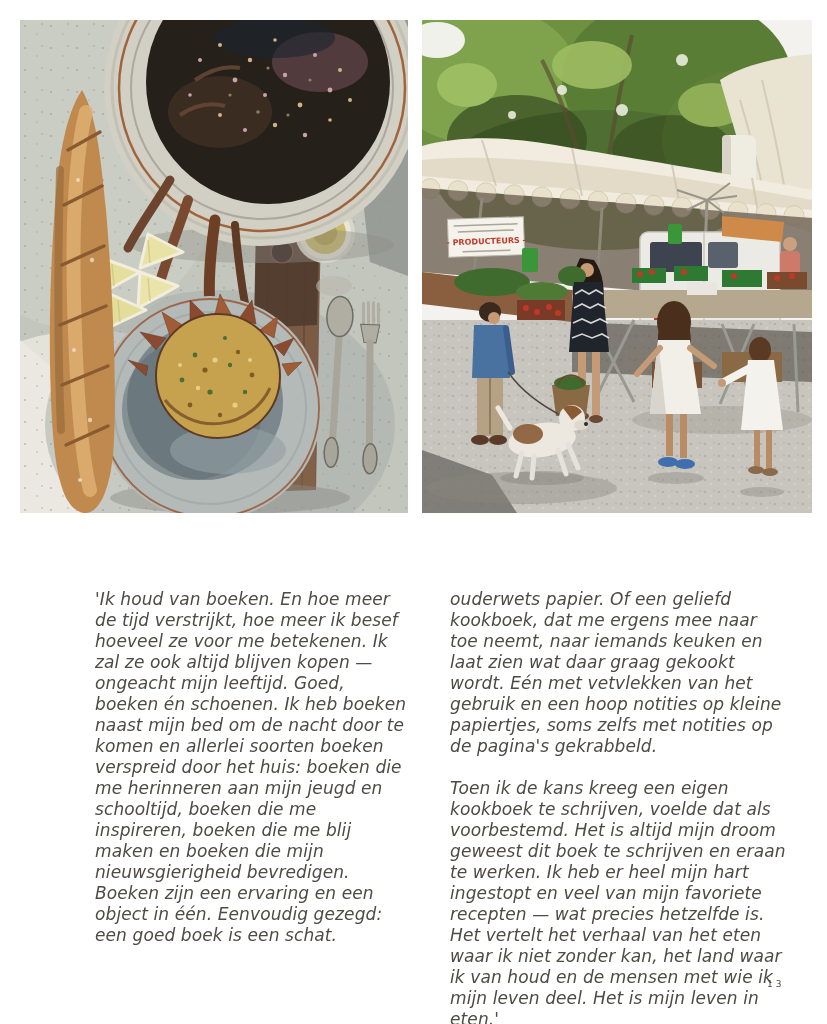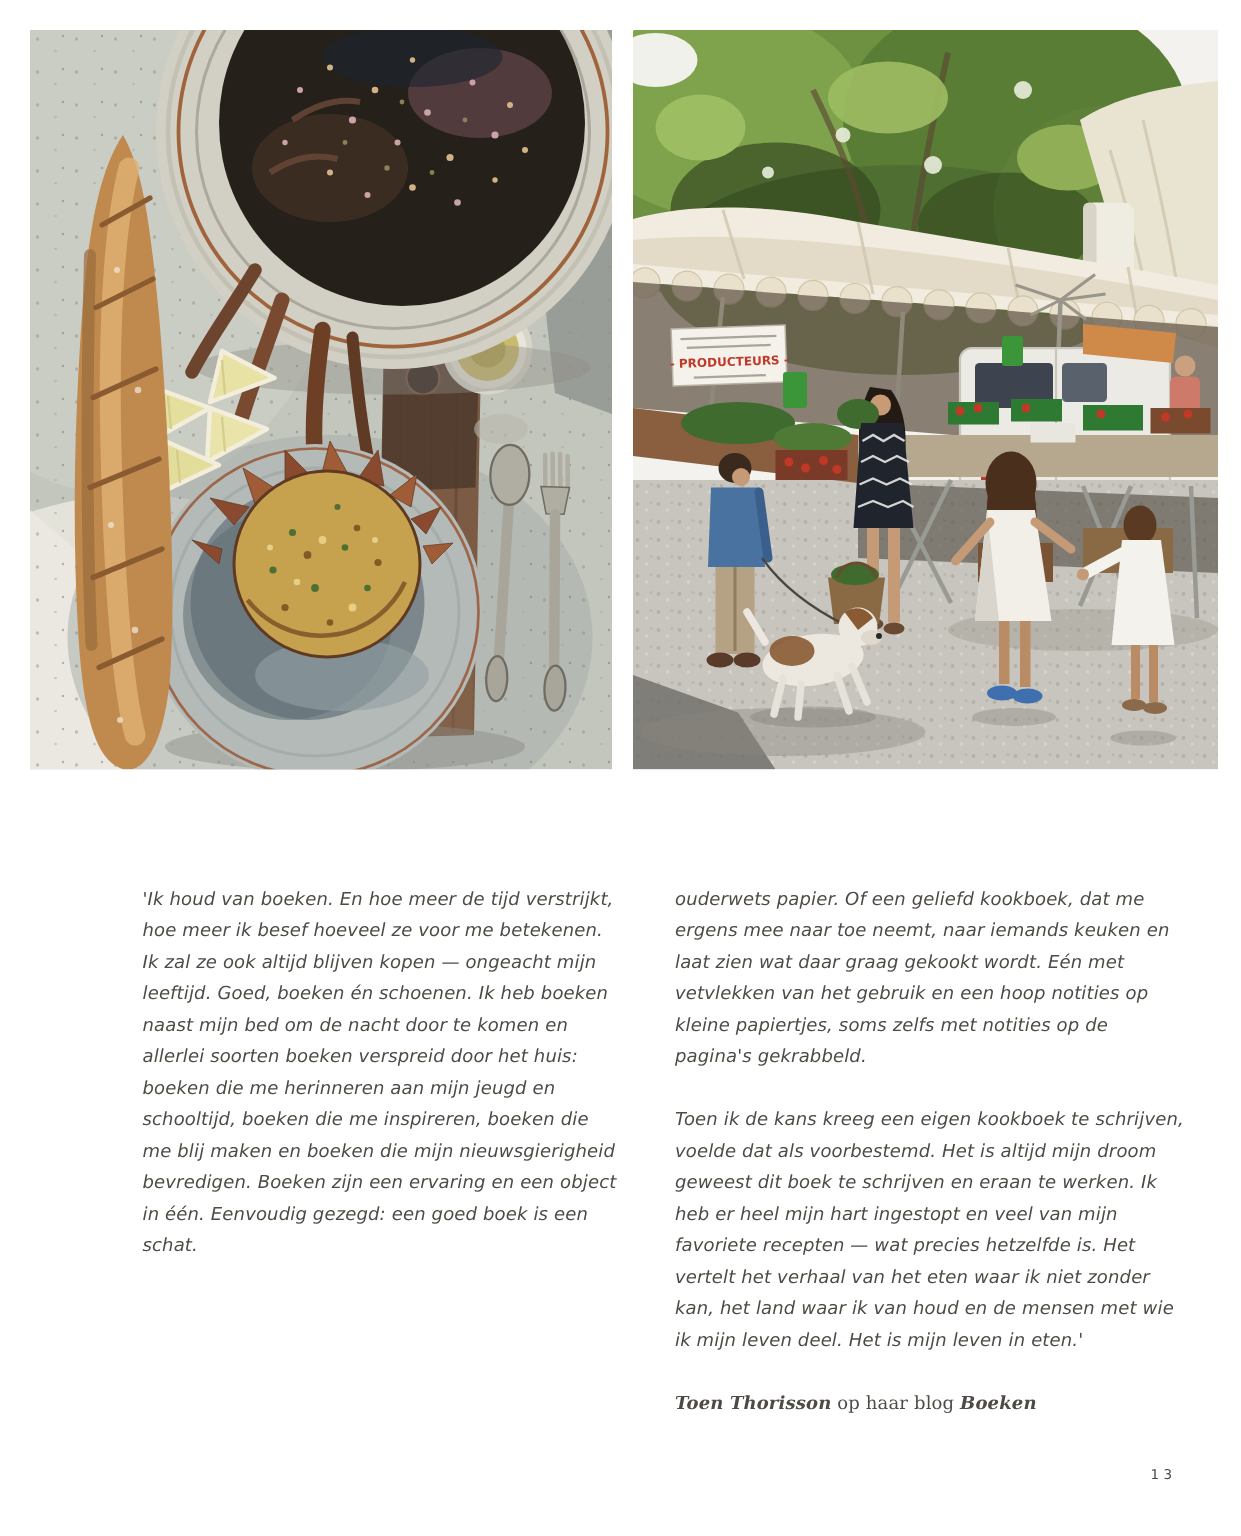--- a/index.html
+++ b/index.html
@@ -5,21 +5,21 @@
   html,body{margin:0;padding:0;background:#ffffff;}
   .page{position:relative;width:827px;height:1024px;background:#ffffff;overflow:hidden;
         font-family:"DejaVu Sans",sans-serif;}
   figure.photo{position:absolute;margin:0;padding:0;overflow:hidden;}
   .photo-left{left:20px;top:20px;width:388px;height:493px;}
   .photo-right{left:422px;top:20px;width:390px;height:493px;}
   .photo svg{display:block;width:100%;height:100%;}
   .col{position:absolute;top:589px;}
   .col-left{left:95px;width:318px;}
   .col-right{left:450px;width:340px;}
-  .col p{margin:0 0 21px 0;font-style:italic;font-size:12px;line-height:21px;
+  .col p{margin:0 0 21px 0;font-style:italic;font-size:17px;line-height:21px;
          color:#4e4a44;letter-spacing:0.1px;}
   .attribution{margin-top:14px;color:#e0862f;font-size:18.5px;line-height:24px;white-space:nowrap;}
   .attr-name,.attr-blog{font-family:"DejaVu Serif",serif;font-weight:bold;font-style:italic;}
   .attr-mid{font-family:"DejaVu Serif",serif;font-style:normal;font-weight:normal;margin-top:14px;}
   .page-number{position:absolute;left:767px;top:979px;font-size:9px;letter-spacing:3px;
                color:#4a4a46;font-family:"DejaVu Sans",sans-serif;}
 </style>
 </head>
 <body>
 

